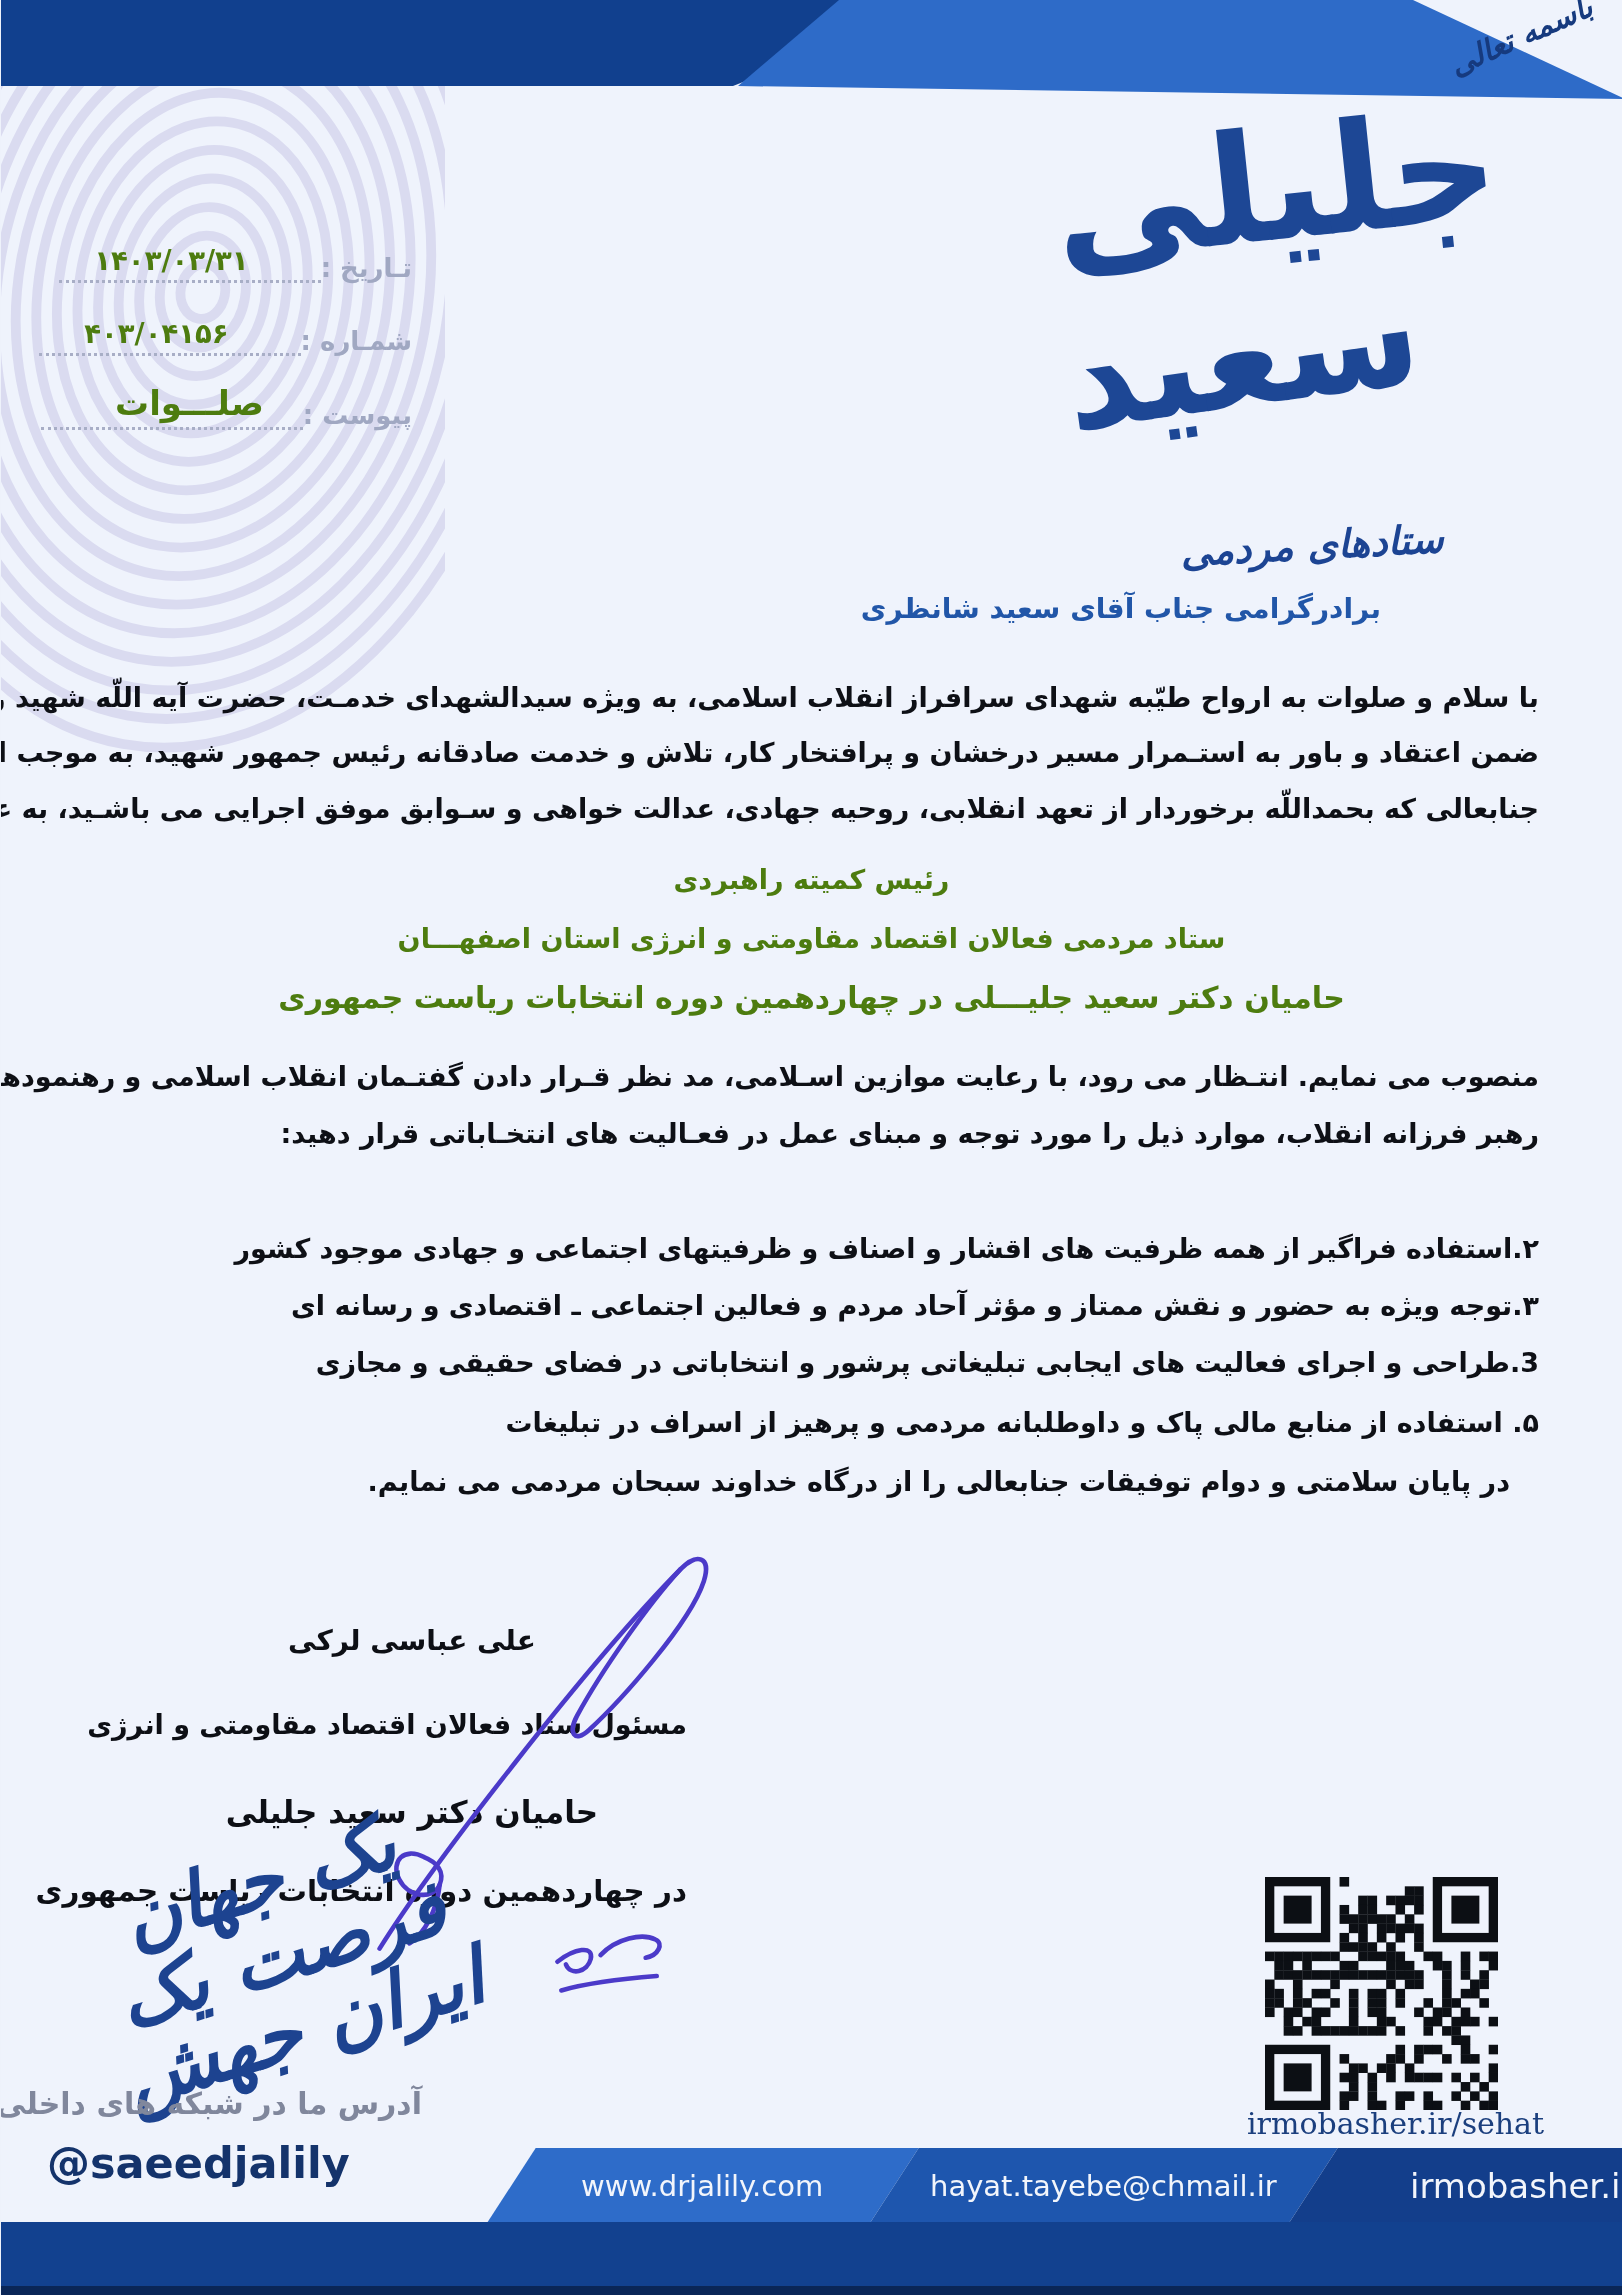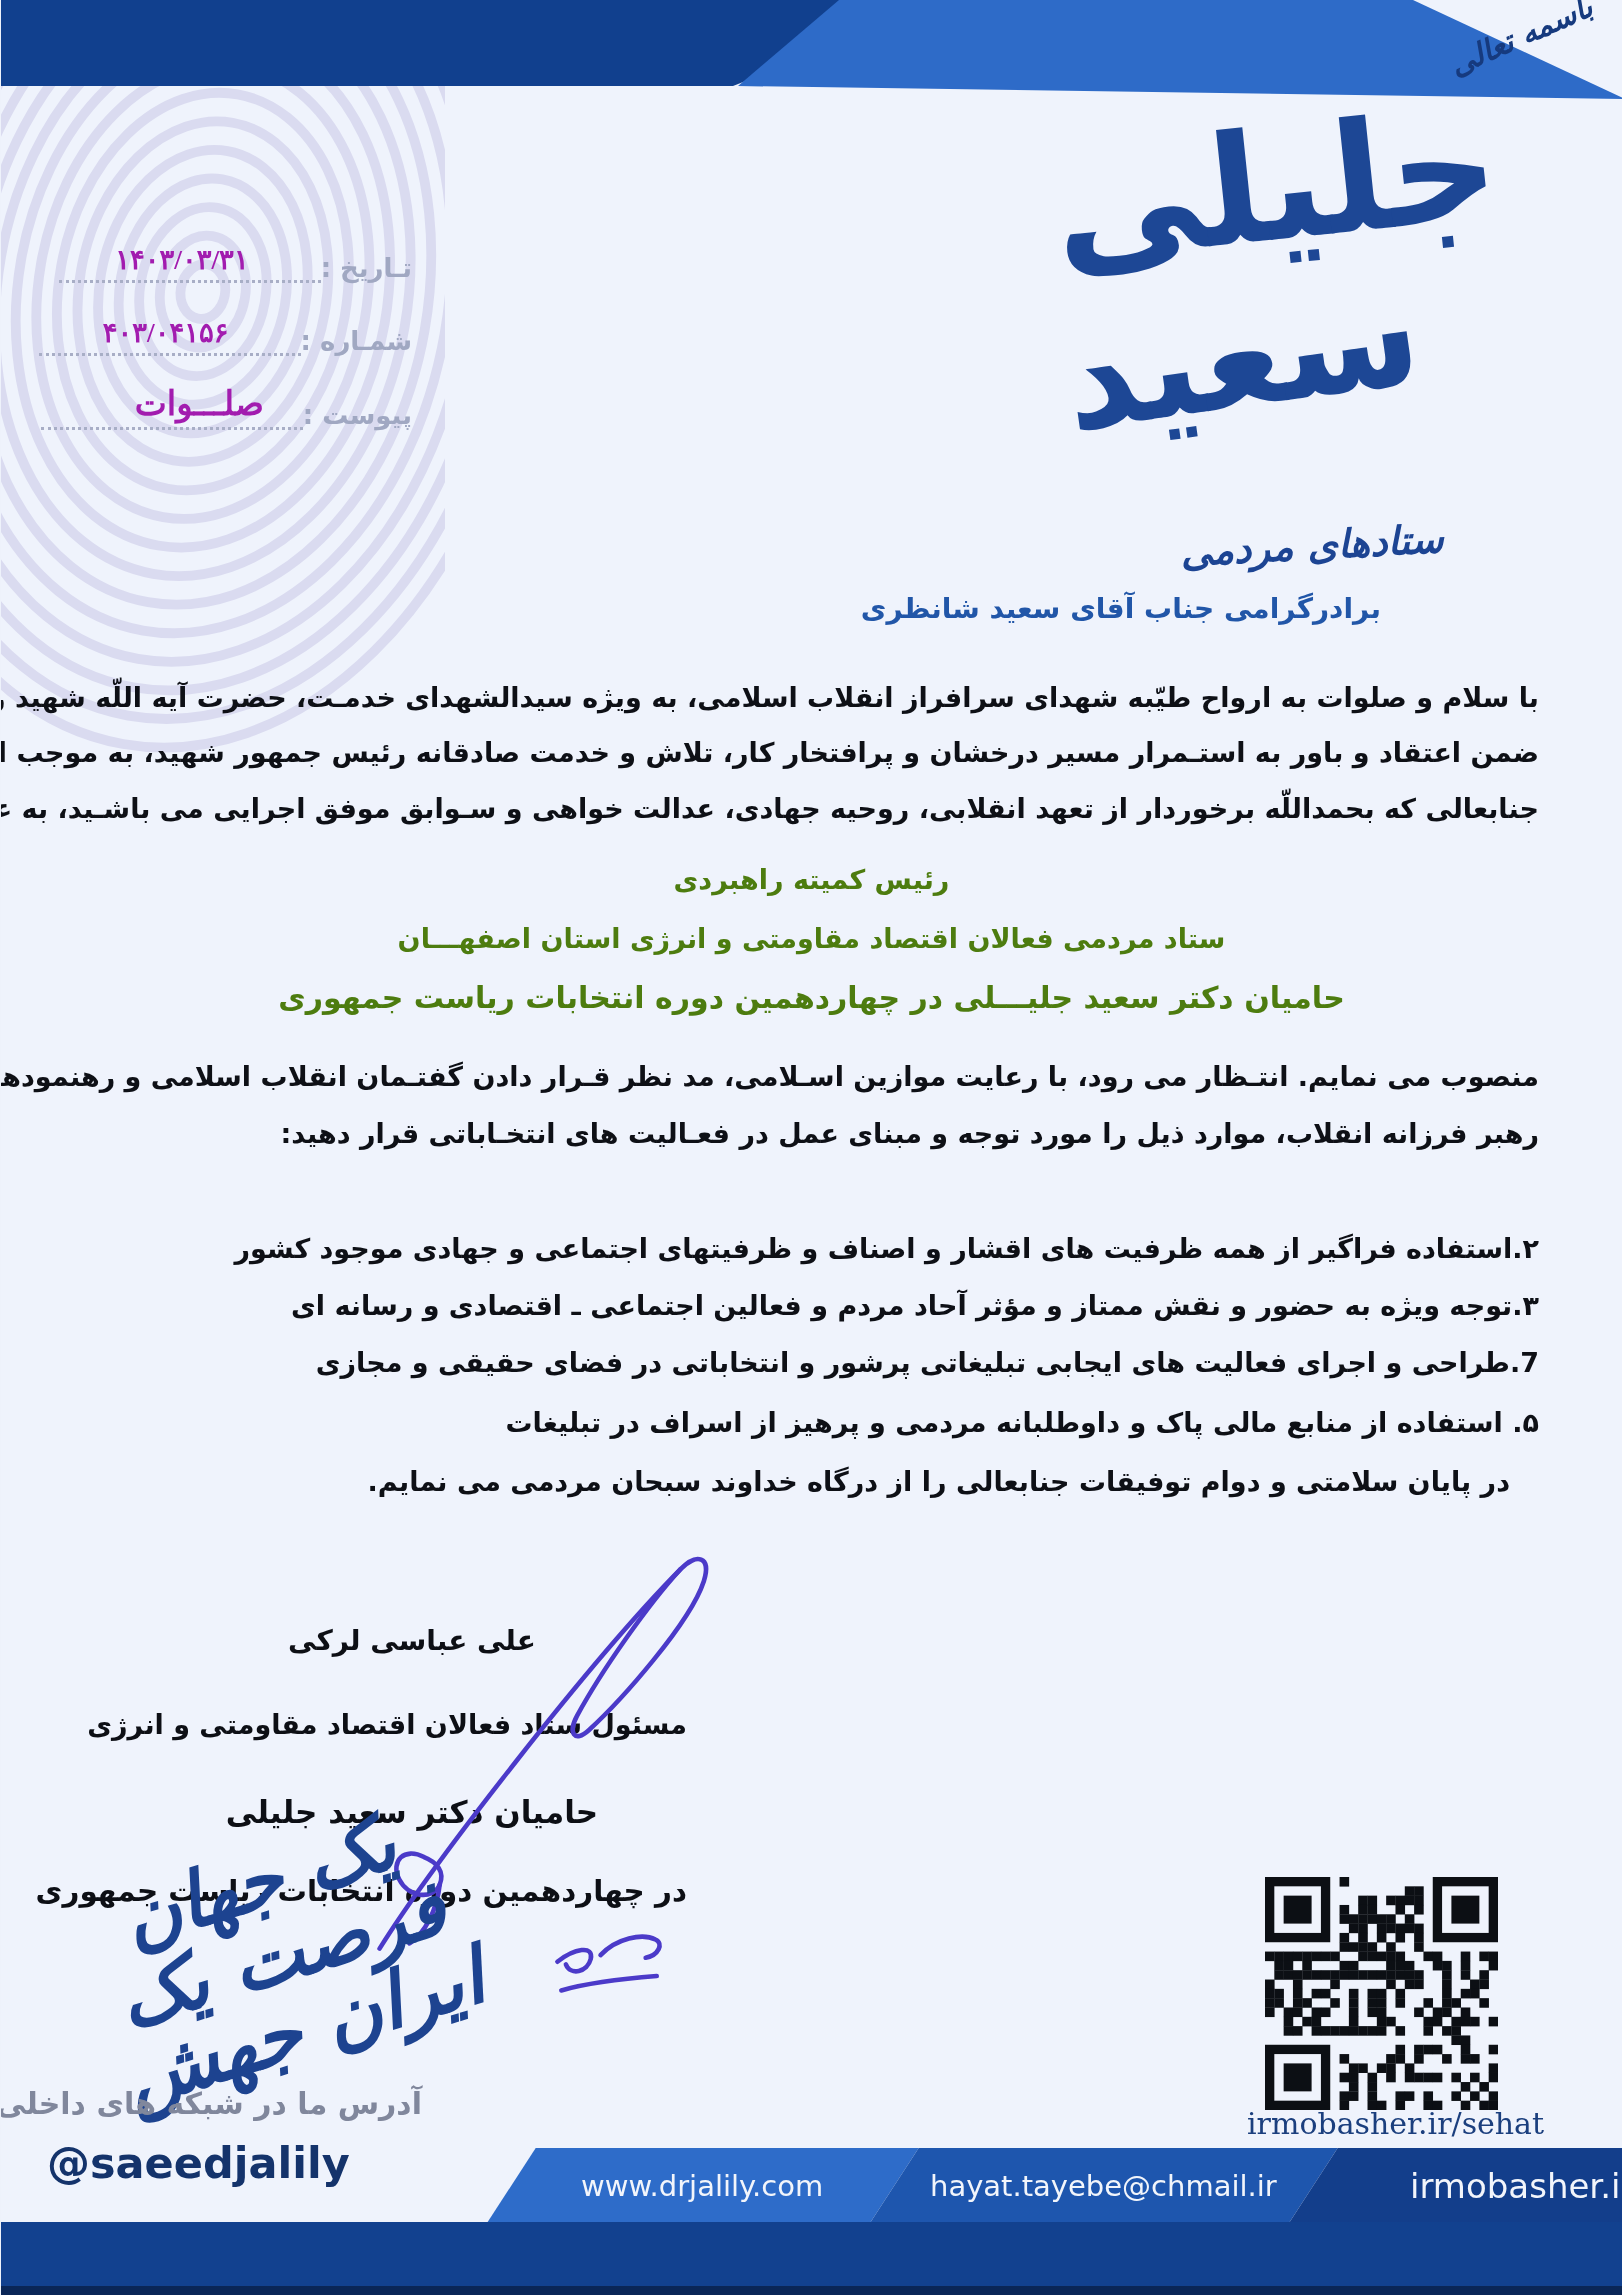--- a/index.html
+++ b/index.html
@@ -38,21 +38,21 @@
   .logo .l2{position:absolute;right:98px;top:196px;font-size:141px;font-weight:700;transform:rotate(-8deg);letter-spacing:-2.6px;}
   .logo-sub{
     position:absolute;left:1158px;top:523px;width:308px;text-align:center;
     font-size:39px;font-weight:700;font-style:italic;color:#1c4493;transform:rotate(-3deg);
   }
 
   
   .meta-row{position:absolute;display:flex;flex-direction:row;align-items:flex-end;direction:rtl;}
   .meta-label{font-size:26px;color:#a0a8c2;font-weight:700;white-space:nowrap;}
   .meta-line{position:relative;width:262px;border-bottom:3.3px dotted #a8aec6;height:30px;margin-left:5.2px;}
-  .meta-value{position:absolute;right:72px;bottom:3.9px;font-size:27.5px;font-weight:700;color:#a21caf;white-space:nowrap;font-family:Liberation Serif, serif;}
+  .meta-value{position:absolute;right:72px;bottom:3.9px;font-size:27.5px;font-weight:700;color:#4d7c0f;white-space:nowrap;}
   .meta-value.big{font-size:34px;right:39px;}
 
   
   .txt{position:absolute;white-space:nowrap;direction:rtl;font-weight:700;color:#0e1016;font-size:27px;}
   .txt.blue{color:#2156a8;}
   .txt.navyblue{color:#4d7c0f;}
   .center-line{left:0;width:1623px;text-align:center;white-space:nowrap;}
 
   
   .sig-line{position:absolute;left:137px;width:550px;text-align:center;font-weight:700;color:#0d0f15;direction:rtl;white-space:nowrap;}
@@ -159,21 +159,21 @@
 
   <div class="txt navyblue center-line" style="top:864px;">رئیس کمیته راهبردی</div>
   <div class="txt navyblue center-line" style="top:923px;">ستاد مردمی فعالان اقتصاد مقاومتی و انرژی استان اصفهـــان</div>
   <div class="txt navyblue center-line" style="top:980px;font-size:30px;">حامیان دکتر سعید جلیـــلی در چهاردهمین دوره انتخابات ریاست جمهوری</div>
 
   <div class="txt" style="top:1061px;right:84px;">منصوب می نمایم. انتـظار می رود، با رعایت موازین اسـلامی، مد نظر قـرار دادن گفتـمان انقلاب اسلامی و رهنمودهای</div>
   <div class="txt" style="top:1118px;right:84px;">رهبر فرزانه انقلاب، موارد ذیل  را مورد توجه و مبنای عمل در فعـالیت های انتخـاباتی قرار دهید:</div>
 
   <div class="txt" style="top:1233px;right:84px;">۲.استفاده فراگیر از همه ظرفیت های اقشار و اصناف و ظرفیتهای اجتماعی و جهادی موجود کشور</div>
   <div class="txt" style="top:1290px;right:84px;">۳.توجه ویژه به حضور و نقش ممتاز و مؤثر آحاد مردم و فعالین اجتماعی ـ اقتصادی و رسانه ای</div>
-  <div class="txt" style="top:1347px;right:84px;">7.طراحی و اجرای فعالیت های ایجابی تبلیغاتی پرشور و انتخاباتی در فضای حقیقی و مجازی</div>
+  <div class="txt" style="top:1347px;right:84px;">3.طراحی و اجرای فعالیت های ایجابی تبلیغاتی پرشور و انتخاباتی در فضای حقیقی و مجازی</div>
   <div class="txt" style="top:1407px;right:84px;">۵. استفاده از منابع مالی پاک و داوطلبانه مردمی و پرهیز از اسراف در تبلیغات</div>
 
   <div class="txt" style="top:1466px;right:113px;">در پایان سلامتی و دوام توفیقات جنابعالی را از درگاه خداوند سبحان مردمی می نمایم.</div>
 
   <div class="sig-line" style="top:1624px;font-size:28px;">علی عباسی لرکی</div>
   <div class="sig-line" style="top:1709px;font-size:27px;">مسئول ستاد فعالان اقتصاد مقاومتی و انرژی</div>
   <div class="sig-line" style="top:1794px;font-size:31px;">حامیان دکتر سعید جلیلی</div>
   <div class="sig-line" style="top:1874px;font-size:29.4px;">در چهاردهمین دوره انتخابات ریاست جمهوری</div>
 
   <svg style="position:absolute;left:314px;top:1525px;" width="458" height="523" viewBox="0 0 700 800">

